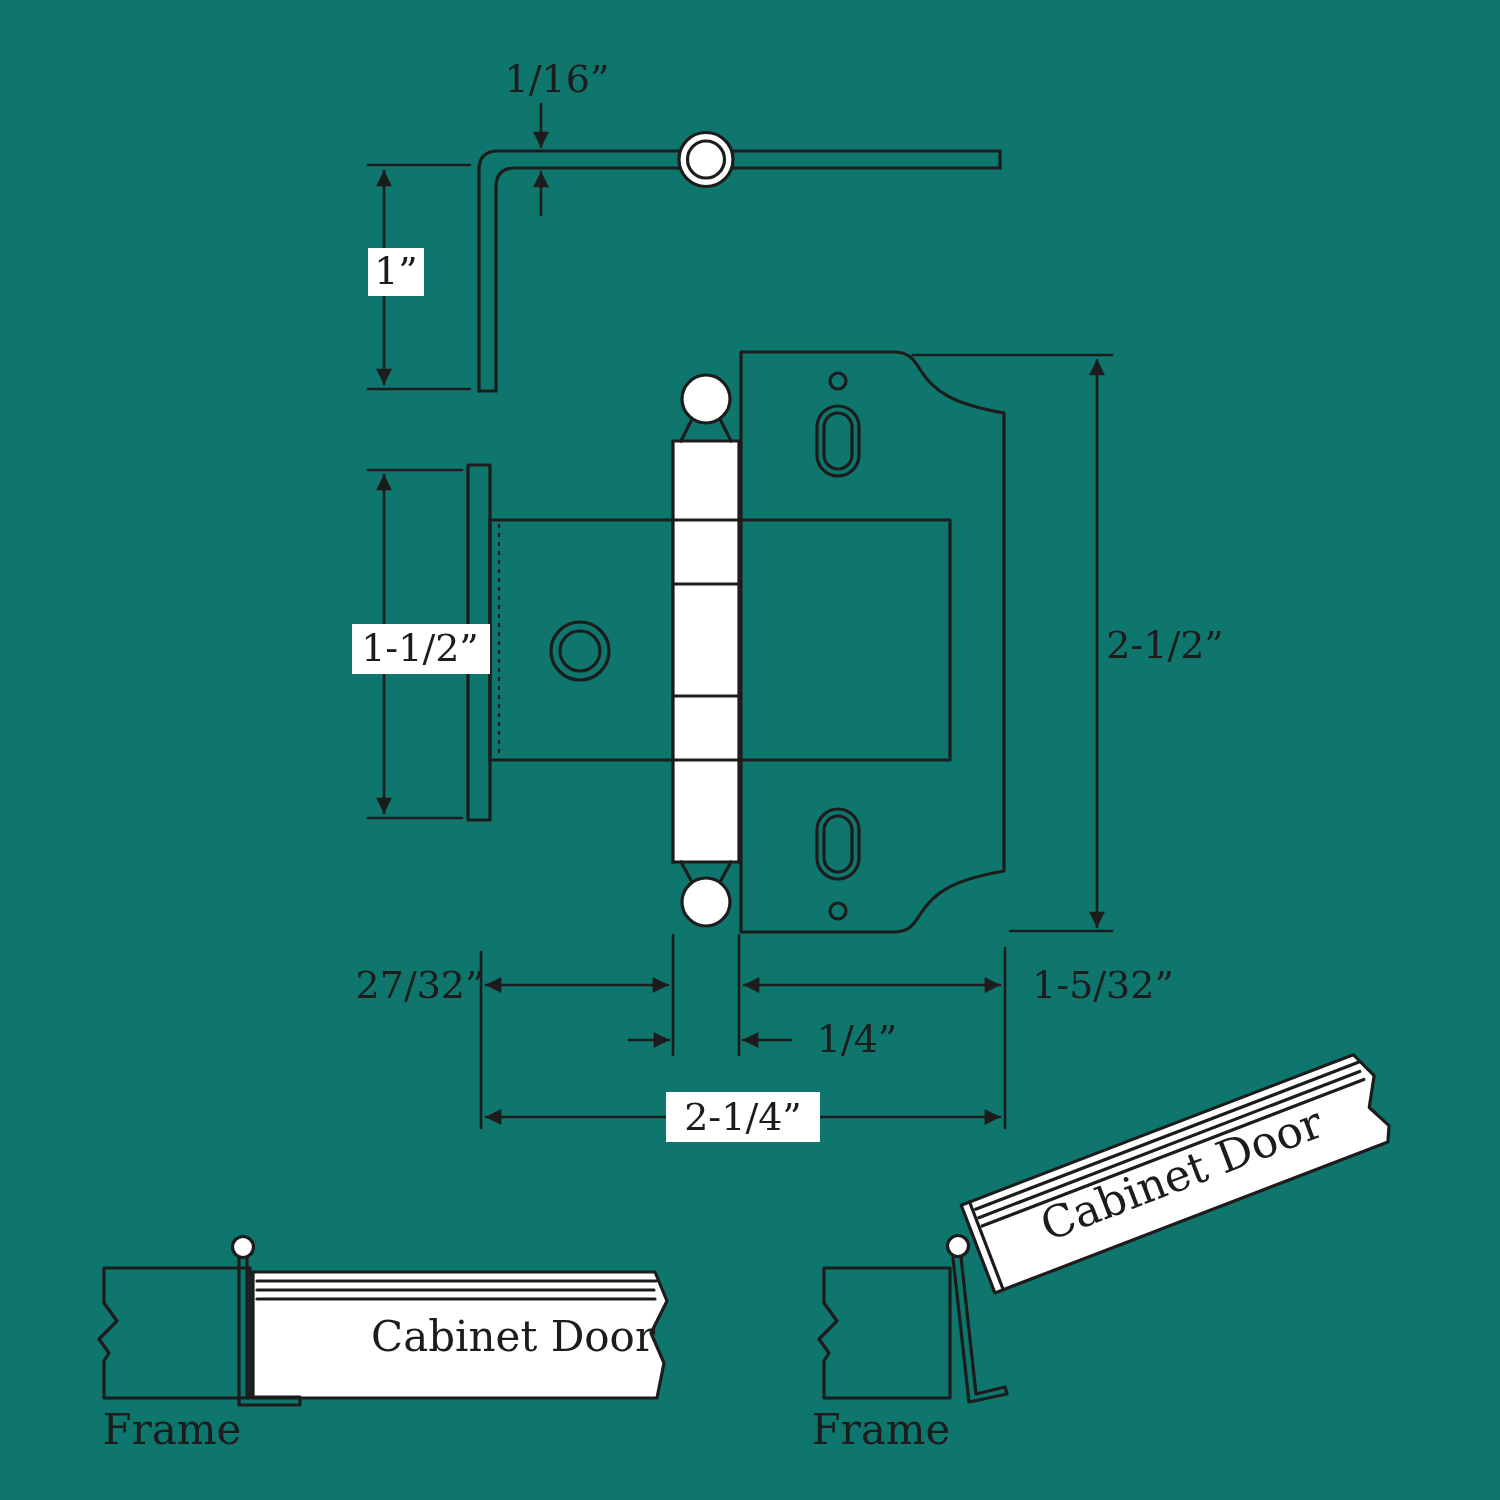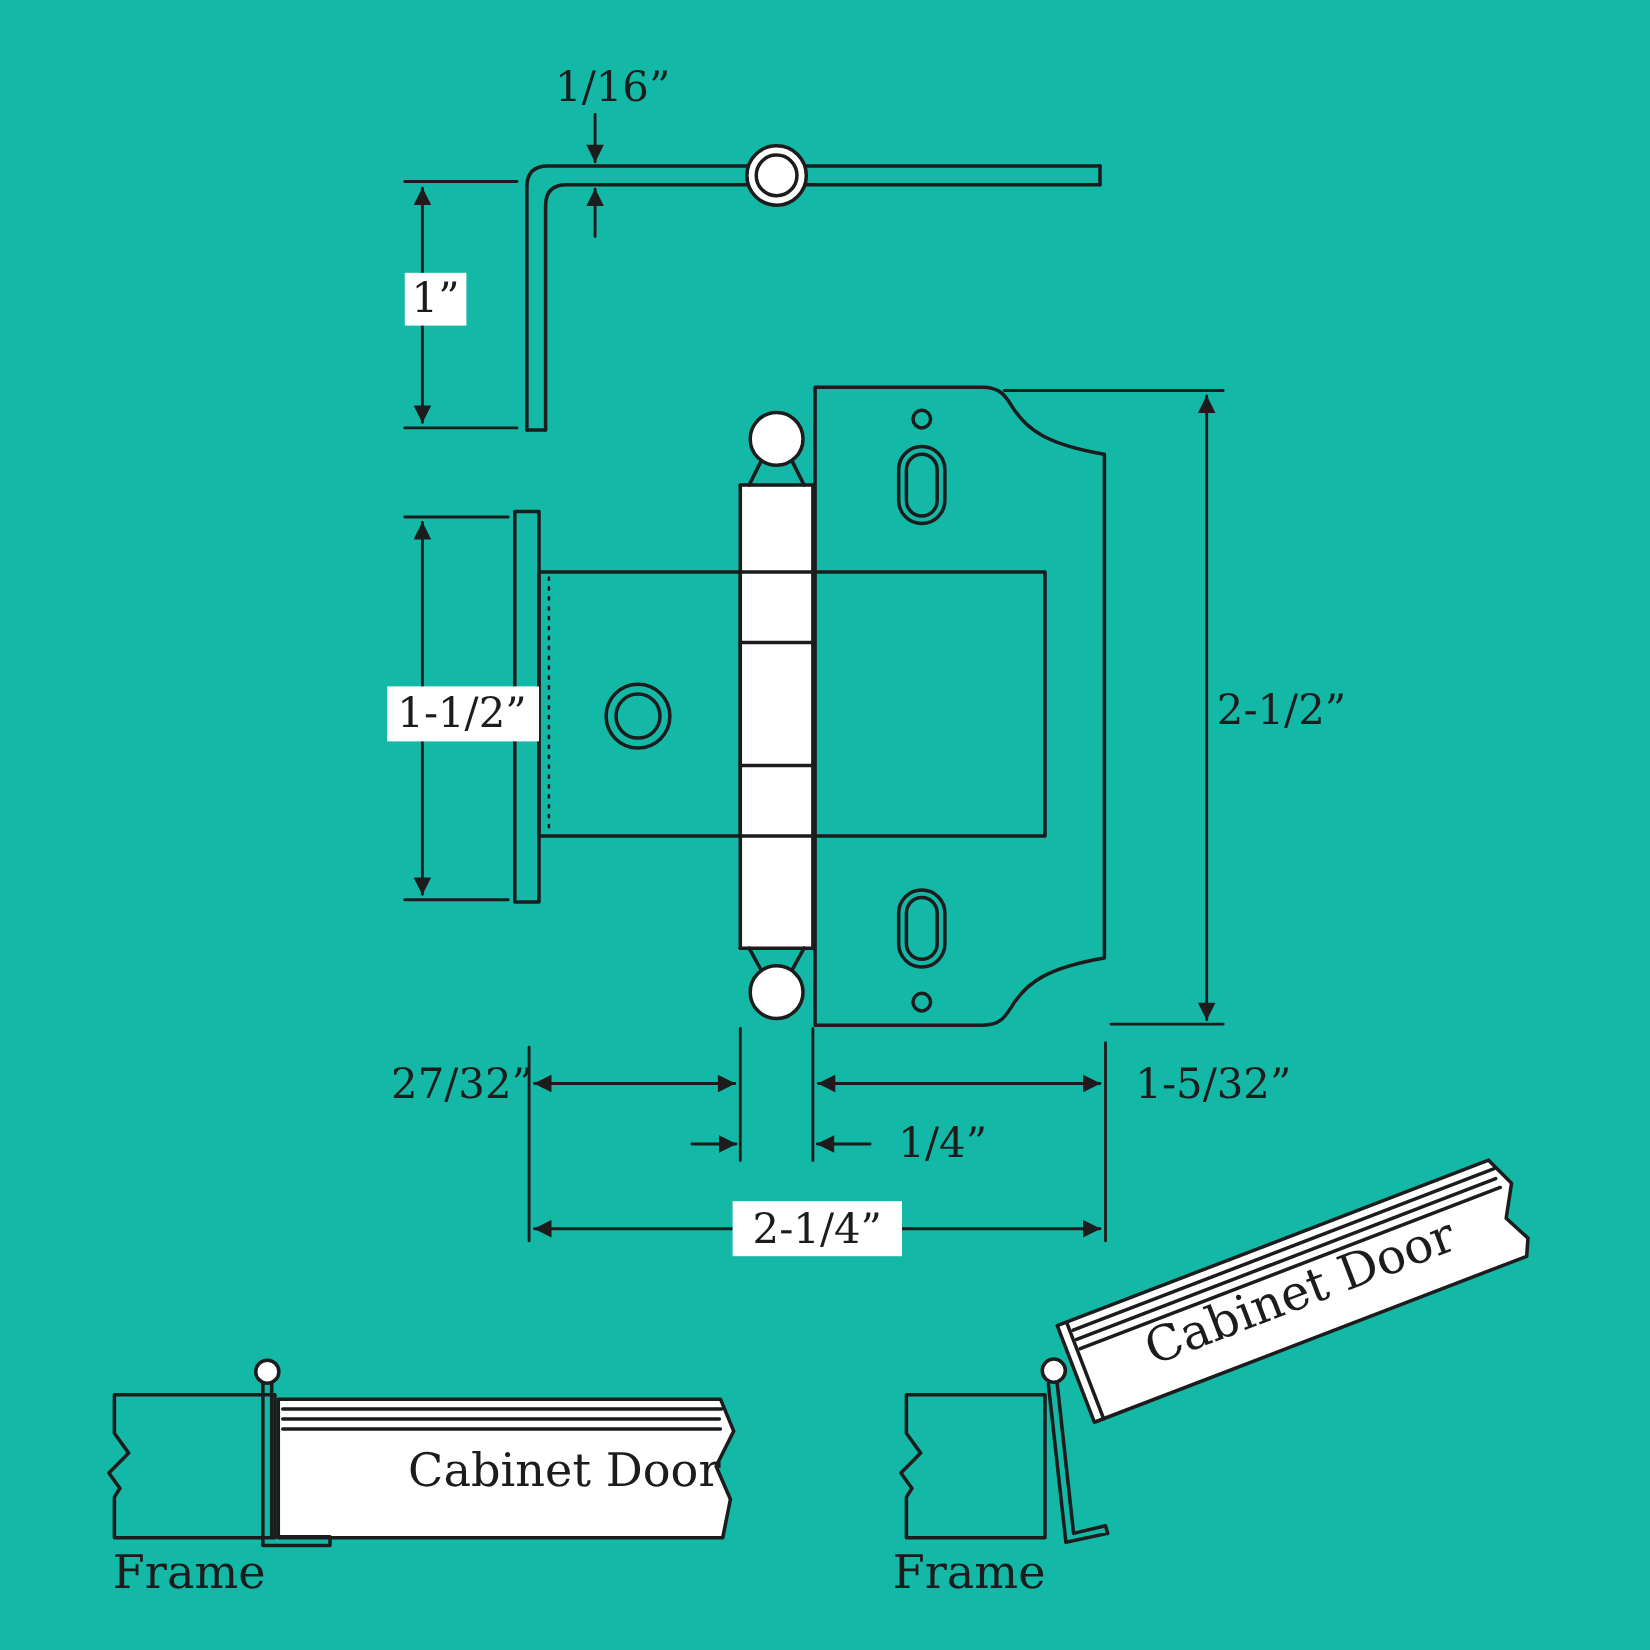--- a/index.html
+++ b/index.html
@@ -3,21 +3,21 @@
 <meta charset="utf-8">
 <style>
   html, body {
     margin: 0;
     padding: 0;
     background: #ffffff;
   }
   .stage {
     width: 1500px;
     height: 1500px;
-    background: #14b8a6;
+    background: #0f766e;
     position: relative;
     font-family: "DejaVu Serif", serif;
   }
   svg { display: block; }
   text {
     font-family: "DejaVu Serif", serif;
     fill: #1c1c1c;
   }
   .dim-text  { font-size: 38px; }
   .label-text { font-size: 42px; }

